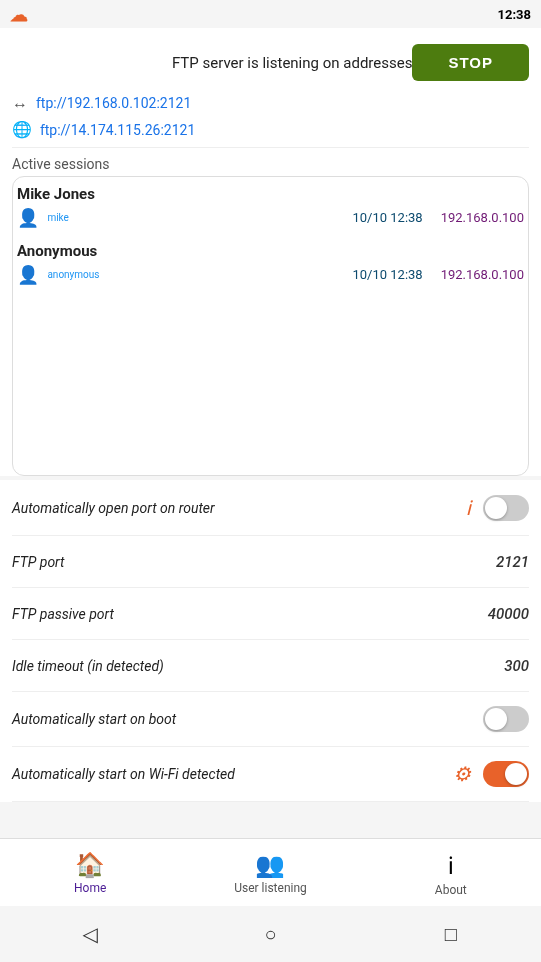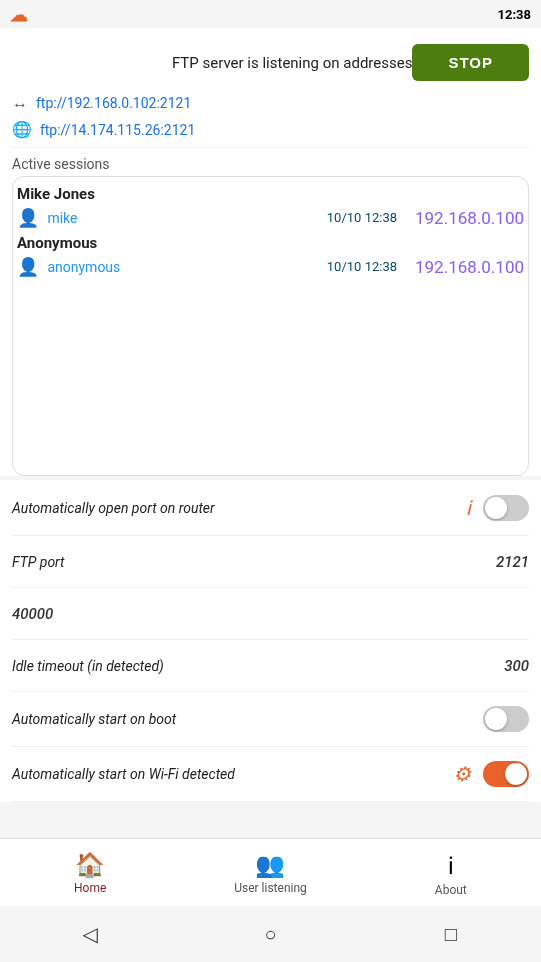--- a/index.html
+++ b/index.html
@@ -105,36 +105,36 @@
       display: flex;
       align-items: center;
       gap: 8px;
       padding: 2px 0 6px 0;
     }
     .session-user-icon {
       color: #2196F3;
       font-size: 18px;
     }
     .session-username {
-      font-size: 14px;
+      font-size: 10px;
       color: #2196F3;
       flex: 1;
     }
     .session-time {
       font-size: 13px;
       color: #0c4a6e;
       margin-right: 10px;
     }
     .session-ip {
-      font-size: 17px;
-      color: #8b5cf6;
+      font-size: 13px;
+      color: #701a75;
     }
 
     .session-group:not(:first-child) {
-      margin-top: 0;
+      margin-top: 8px;
     }
 
     
     .settings-area {
       background: #fff;
       padding: 0 12px;
       font-style: italic;
     }
 
     .setting-row {
@@ -229,21 +229,21 @@
       padding: 8px 0;
     }
     .nav-icon {
       font-size: 24px;
     }
     .nav-label {
       font-size: 12px;
       color: #555;
     }
     .nav-item.active .nav-label {
-      color: #7f1d1d;
+      color: #4c1d95;
     }
     .nav-item.active .nav-icon {
       color: #e8622a;
     }
     .nav-icon-home {
       color: #e8622a;
     }
 
     
     .android-nav {
@@ -337,20 +337,21 @@
       </div>
     </div>
   </div>
 
   <div class="setting-row">
     <span class="setting-label">FTP port</span>
     <span class="setting-value">2121</span>
   </div>
 
   <div class="setting-row">
+    <span class="setting-label">FTP passive port</span>
     <span class="setting-value">40000</span>
   </div>
 
   <div class="setting-row">
     <span class="setting-label">Idle timeout (in detected)</span>
     <span class="setting-value">300</span>
   </div>
 
   <div class="setting-row">
     <span class="setting-label">Automatically start on boot</span>

